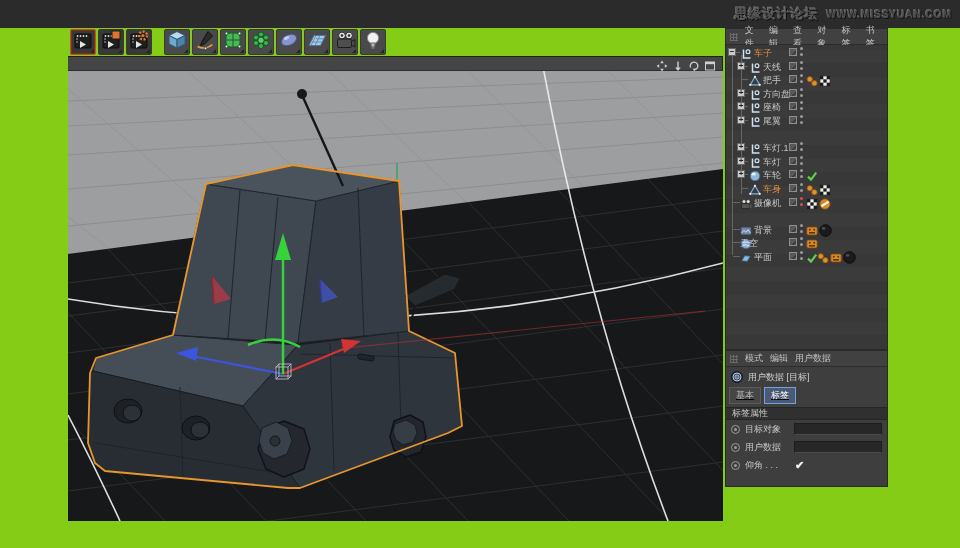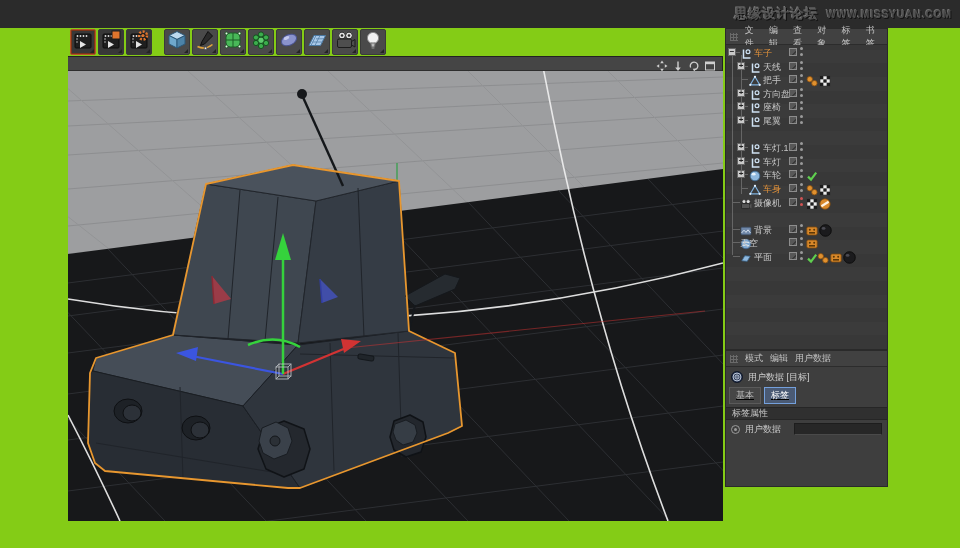--- a/index.html
+++ b/index.html
@@ -647,19 +647,29 @@
     <div id="am-tabs">
         <span class="am-tab">基本</span>
         <span class="am-tab active">标签</span>
       </div>
     <div id="am-section">
       <span>标签属性</span>
     </div>
     <div id="am-fields">
         <div class="am-row">
           <span class="radio-ico"></span>
+          <span class="am-label">目标对象</span>
+          <span class="am-input"></span>
+        </div>
+        <div class="am-row">
+          <span class="radio-ico"></span>
           <span class="am-label">用户数据</span>
           <span class="am-input"></span>
         </div>
+        <div class="am-row">
+          <span class="radio-ico"></span>
+          <span class="am-label">仰角 . . .</span>
+          <span class="am-check">✔</span>
+        </div>
       </div>
   </div>
 
 </div>
 
 </body></html>

